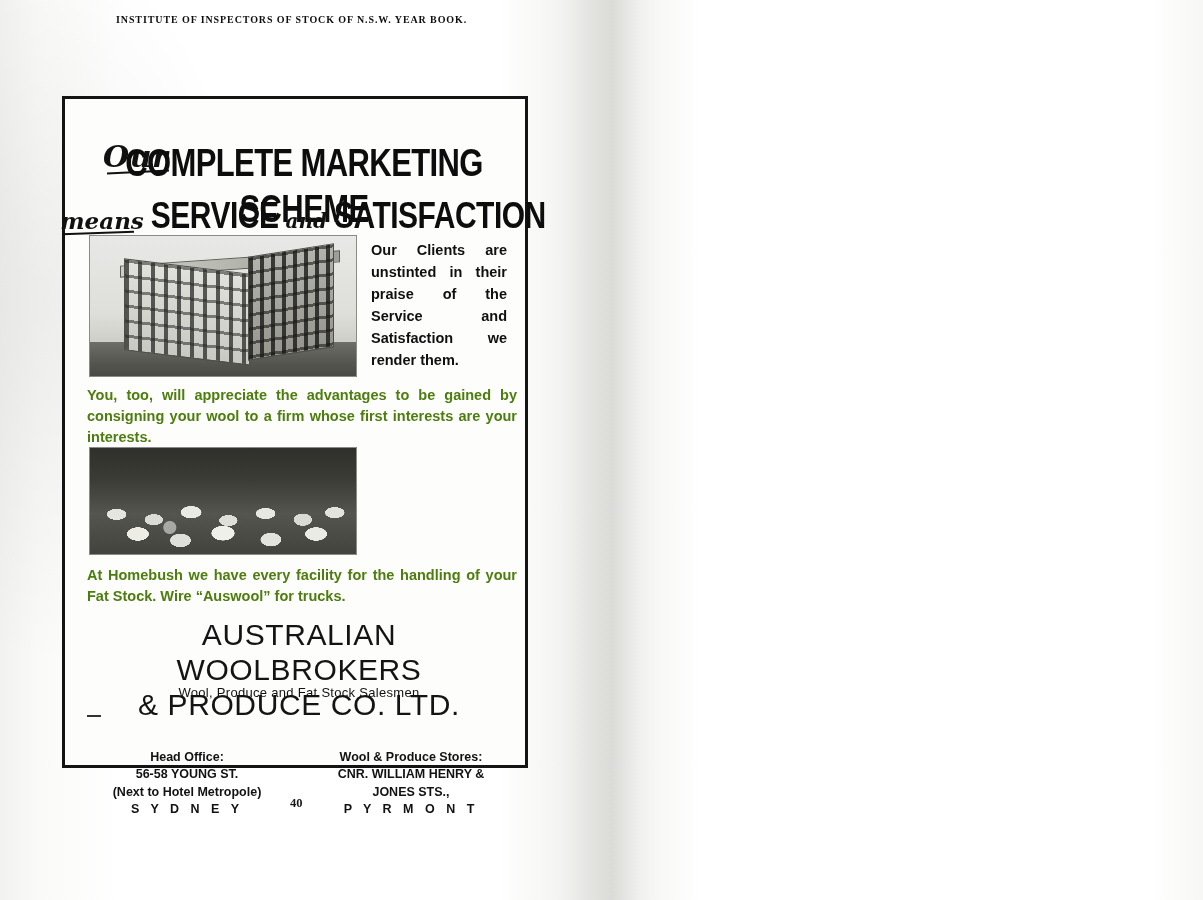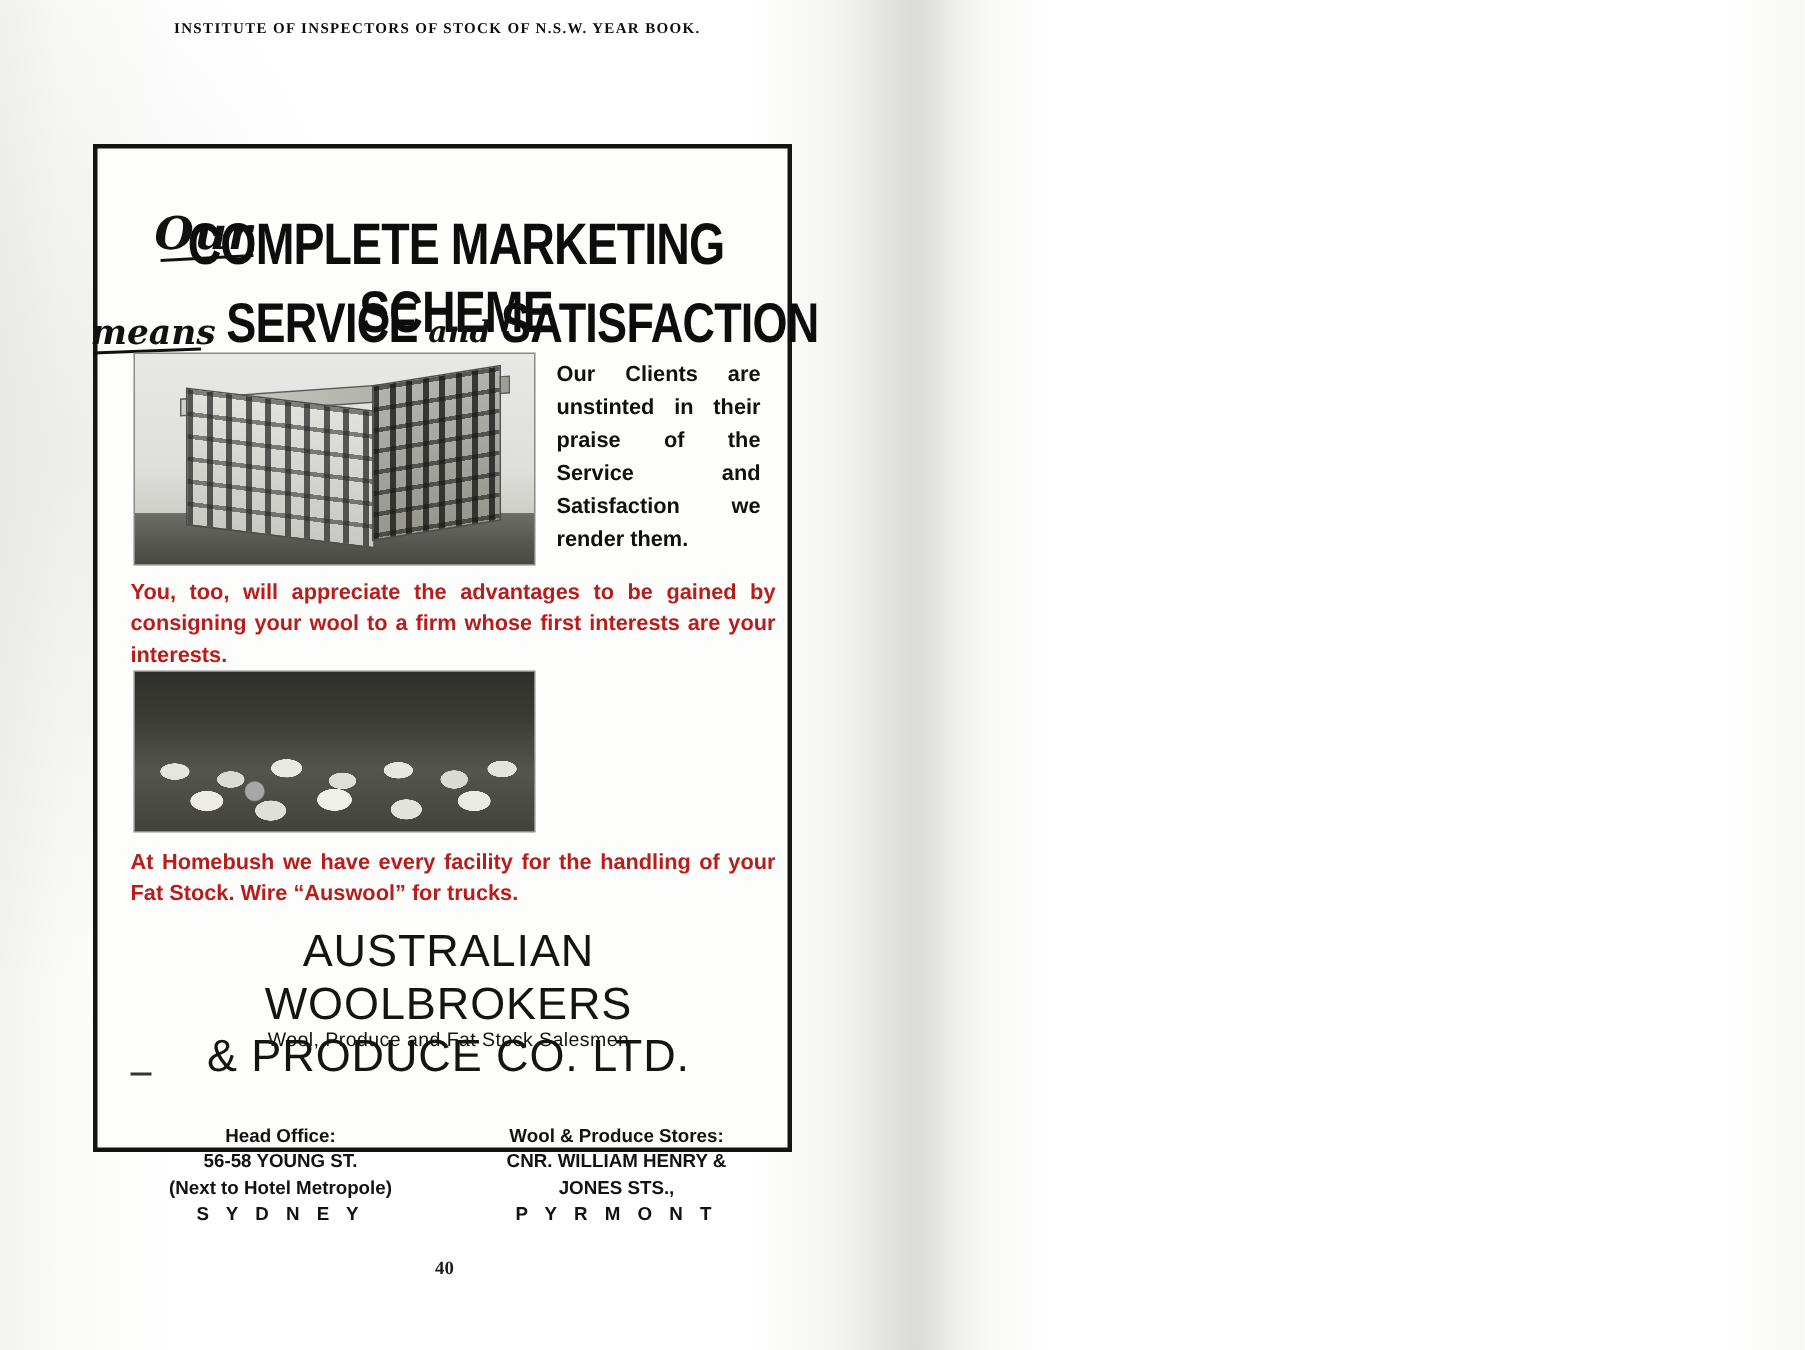--- a/index.html
+++ b/index.html
@@ -50,21 +50,21 @@
   }
   .rh-left  { left: 68px;  top: 14px; }
 
   .folio {
     position: absolute;
     font-family: "Liberation Serif", serif;
     font-weight: bold;
     font-size: 12.5px;
     color: #1a1a1a;
   }
-  .folio-left  { left: 290px; top: 838px; }
+  .folio-left  { left: 290px; top: 796px; }
 
   
   .ad-box {
     position: absolute;
     left: 62px;
     top: 96px;
     width: 466px;
     height: 672px;
     border: 3px solid #141414;
     background: #fdfdfb;
@@ -221,21 +221,21 @@
   }
   .copy-clients { left: 306px; top: 140px; width: 136px; }
   .copy-consign { left: 306px; top: 346px; width: 136px; }
 
   .wide-copy {
     position: absolute;
     font-family: "Liberation Sans", sans-serif;
     font-weight: bold;
     font-size: 14.5px;
     line-height: 1.44;
-    color: #b91c1c;
+    color: #4d7c0f;
     text-align: justify;
   }
   .copy-wool    { left: 22px; top: 286px; width: 430px; }
   .copy-homebush{ left: 22px; top: 466px; width: 430px; }
 
   .company {
     position: absolute;
     left: 16px; top: 518px; width: 436px;
     text-align: center;
     font-family: "Liberation Sans", sans-serif;

